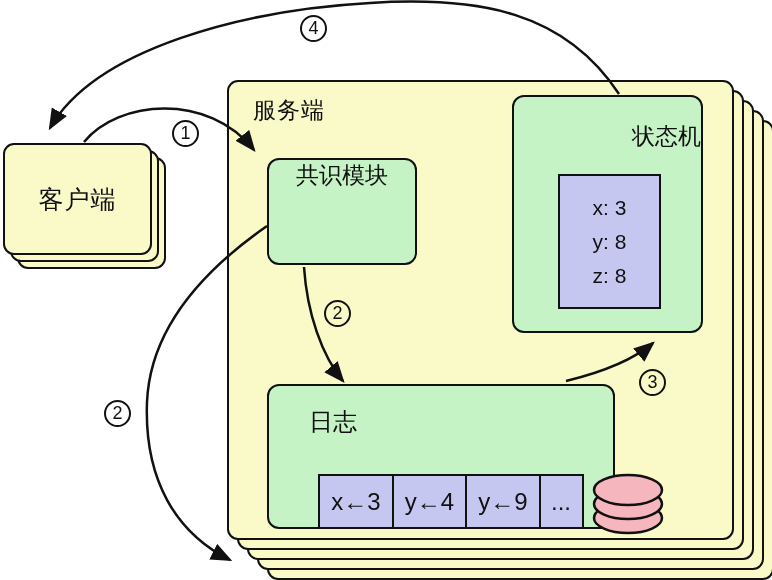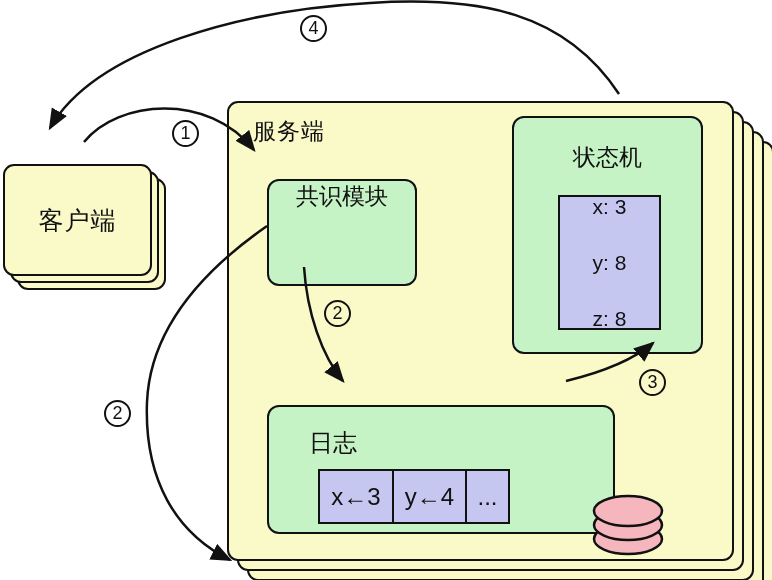--- a/index.html
+++ b/index.html
@@ -20,21 +20,20 @@
     width: 772px;
     height: 580px;
     background: #ffffff;
     overflow: hidden;
   }
   .layer {
     position: absolute;
     background: var(--yellow);
     border: 2.5px solid var(--ink);
     border-radius: 11px;
-    margin-top: 21px;
   }
   .server-layer { width: 507px; height: 460px; }
   .client-layer { width: 149px; height: 112px; }
   .client-front {
     display: flex; align-items: center; justify-content: center;
     font-size: 25px;
     letter-spacing: 1px;
   }
   .greenbox {
     position: absolute;
@@ -43,33 +42,33 @@
     border-radius: 12px;
   }
   .consensus {
     left: 38px; top: 76px; width: 150px; height: 107px;
     display: flex; align-items: flex-start; justify-content: center;
     font-size: 23px;
   }
   .statemachine { left: 283px; top: 13px; width: 191px; height: 238px; }
   .sm-label {
     position: absolute; left: 0; right: 0; top: 24px;
-    text-align: center; font-size: 23px;
+    text-align: right; font-size: 23px;
   }
   .registers {
     position: absolute; left: 44px; top: 77px; width: 103px; height: 135px;
     background: var(--purple);
     border: 2.5px solid var(--ink);
     display: flex; flex-direction: column; align-items: center; justify-content: center;
-    font-size: 21px; line-height: 34px; gap: 22px;
+    font-size: 21px; line-height: 34px;
   }
-  .logbox { left: 38px; top: 302px; width: 348px; height: 129px; }
+  .logbox { left: 38px; top: 302px; width: 348px; height: 145px; }
   .log-label { position: absolute; left: 40px; top: 20px; font-size: 24px; }
   .log-entries {
-    position: absolute; left: 36px; top: 62px;
+    position: absolute; left: 36px; top: 88px;
     display: flex;
     padding-left: 13px;
   }
   .log-cell {
     width: 76px; height: 55px;
     background: var(--purple);
     border: 2.5px solid var(--ink);
     margin-left: -2.5px;
     display: flex; align-items: center; justify-content: center;
     font-size: 24px;
@@ -119,20 +118,21 @@
         <div>y: 8</div>
         <div>z: 8</div>
       </div>
     </div>
 
     <div class="greenbox logbox">
       <div class="log-label">日志</div>
       <div class="log-entries">
         <div class="log-cell">x←3</div>
         <div class="log-cell">y←4</div>
+        <div class="log-cell">y←9</div>
         <div class="log-cell last">...</div>
       </div>
     </div>
 
     <svg class="db-icon" width="78" height="66" viewBox="0 0 78 66">
       <ellipse cx="38" cy="46" rx="34" ry="15" fill="#F6B6BD" stroke="#111" stroke-width="2.5"></ellipse>
       <ellipse cx="38" cy="32" rx="34" ry="15" fill="#F6B6BD" stroke="#111" stroke-width="2.5"></ellipse>
       <ellipse cx="38" cy="18" rx="34" ry="15" fill="#F6B6BD" stroke="#111" stroke-width="2.5"></ellipse>
     </svg>
   </div>

